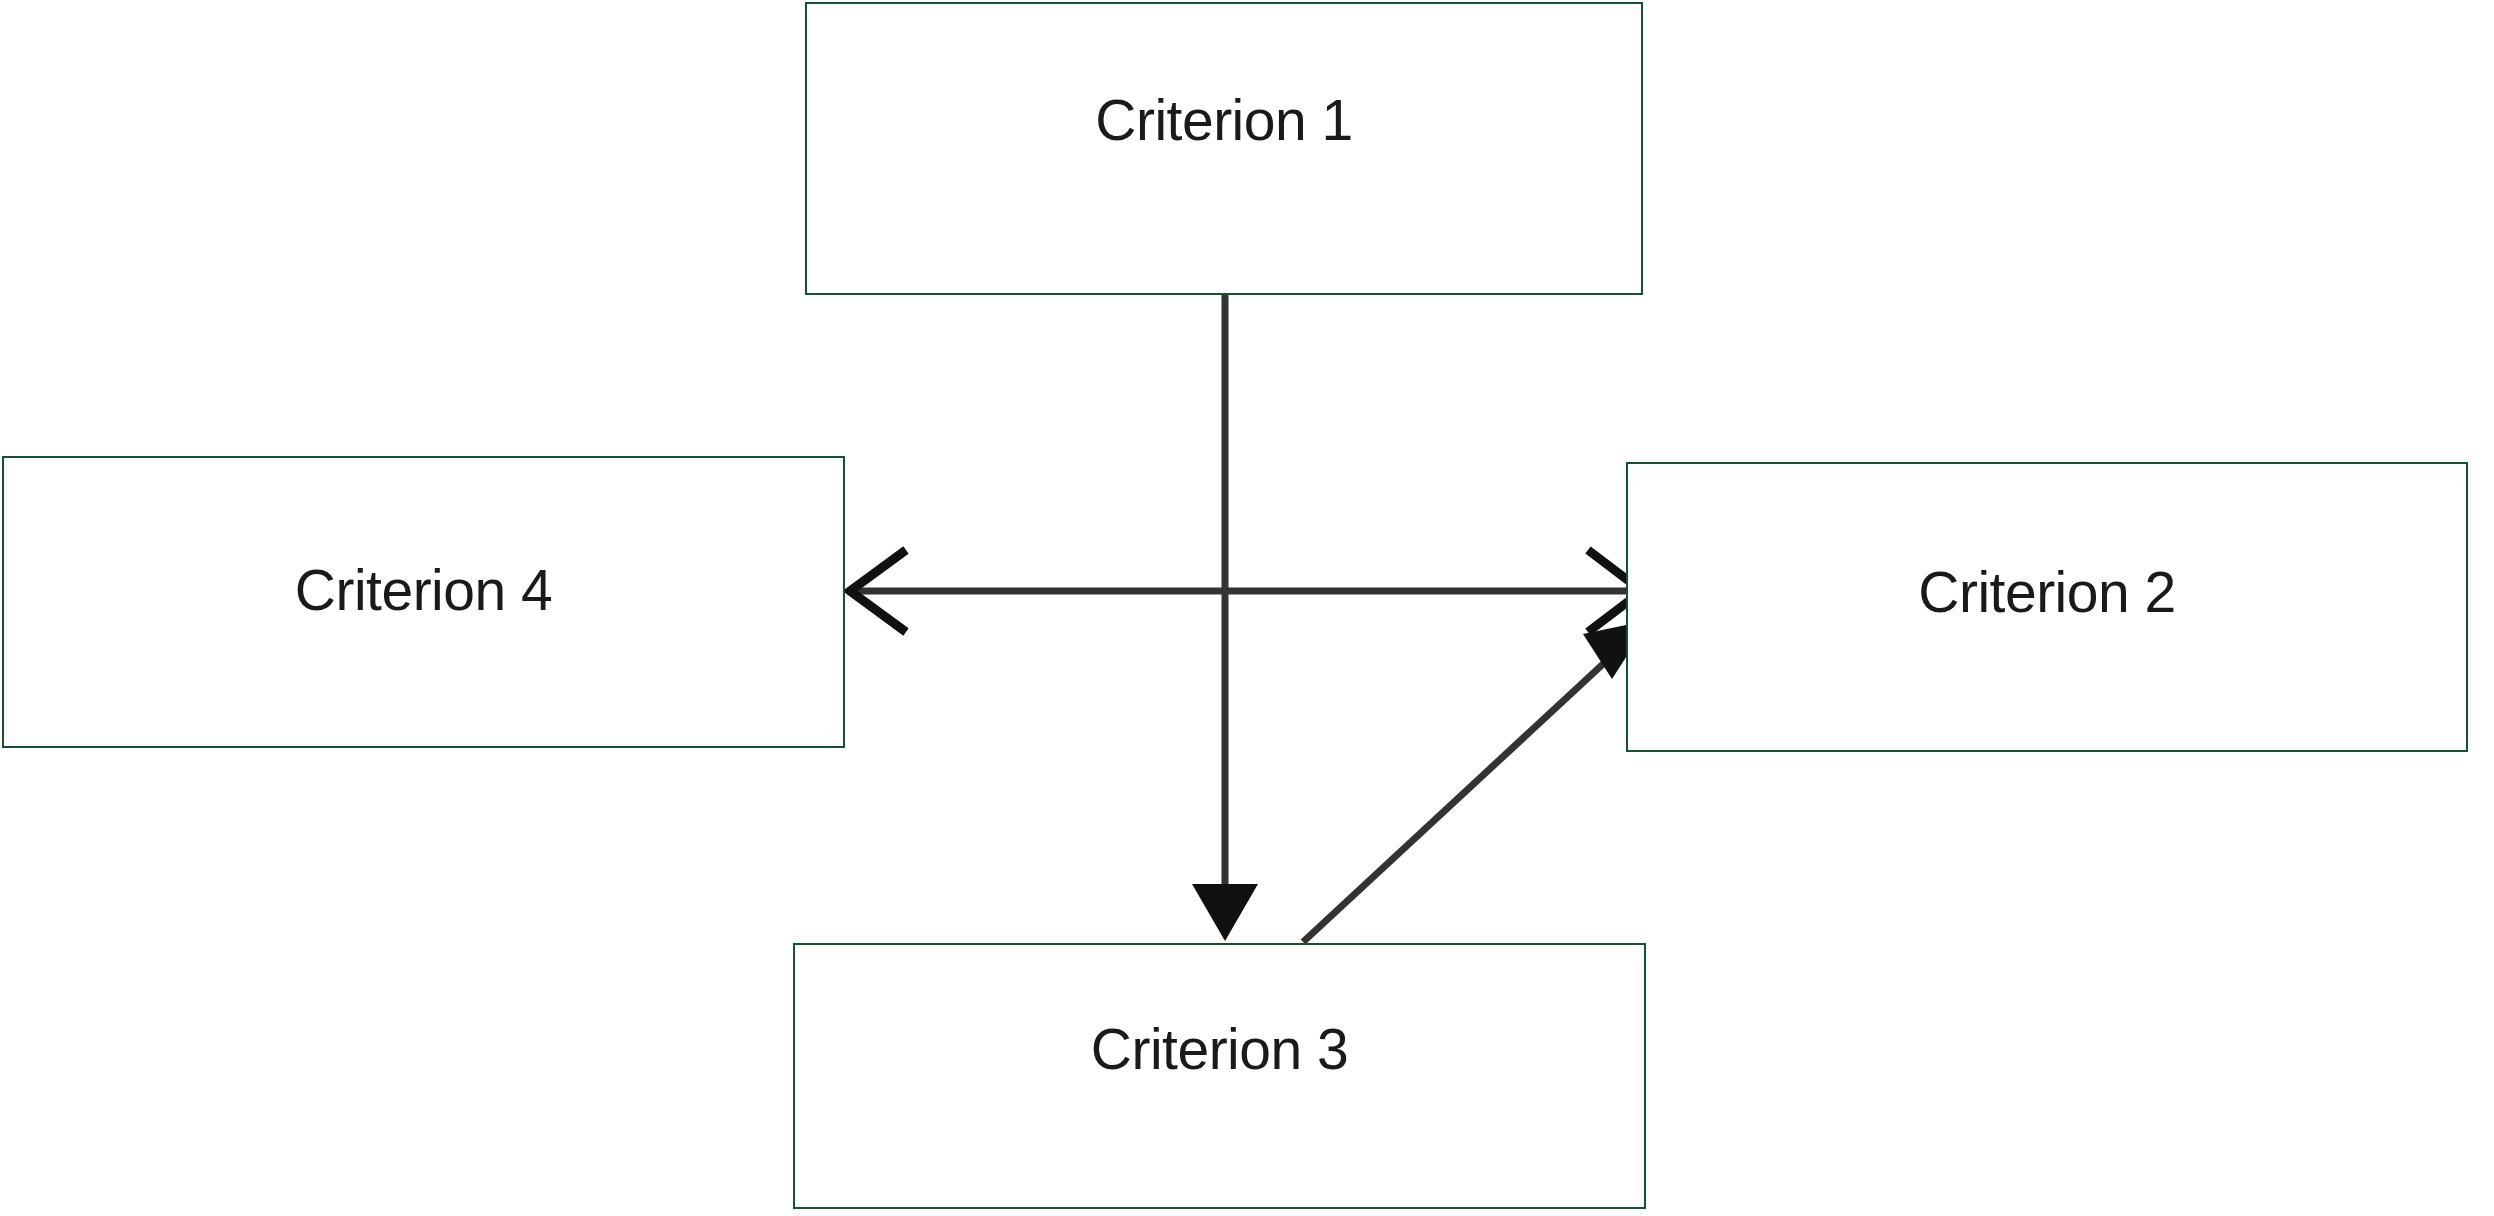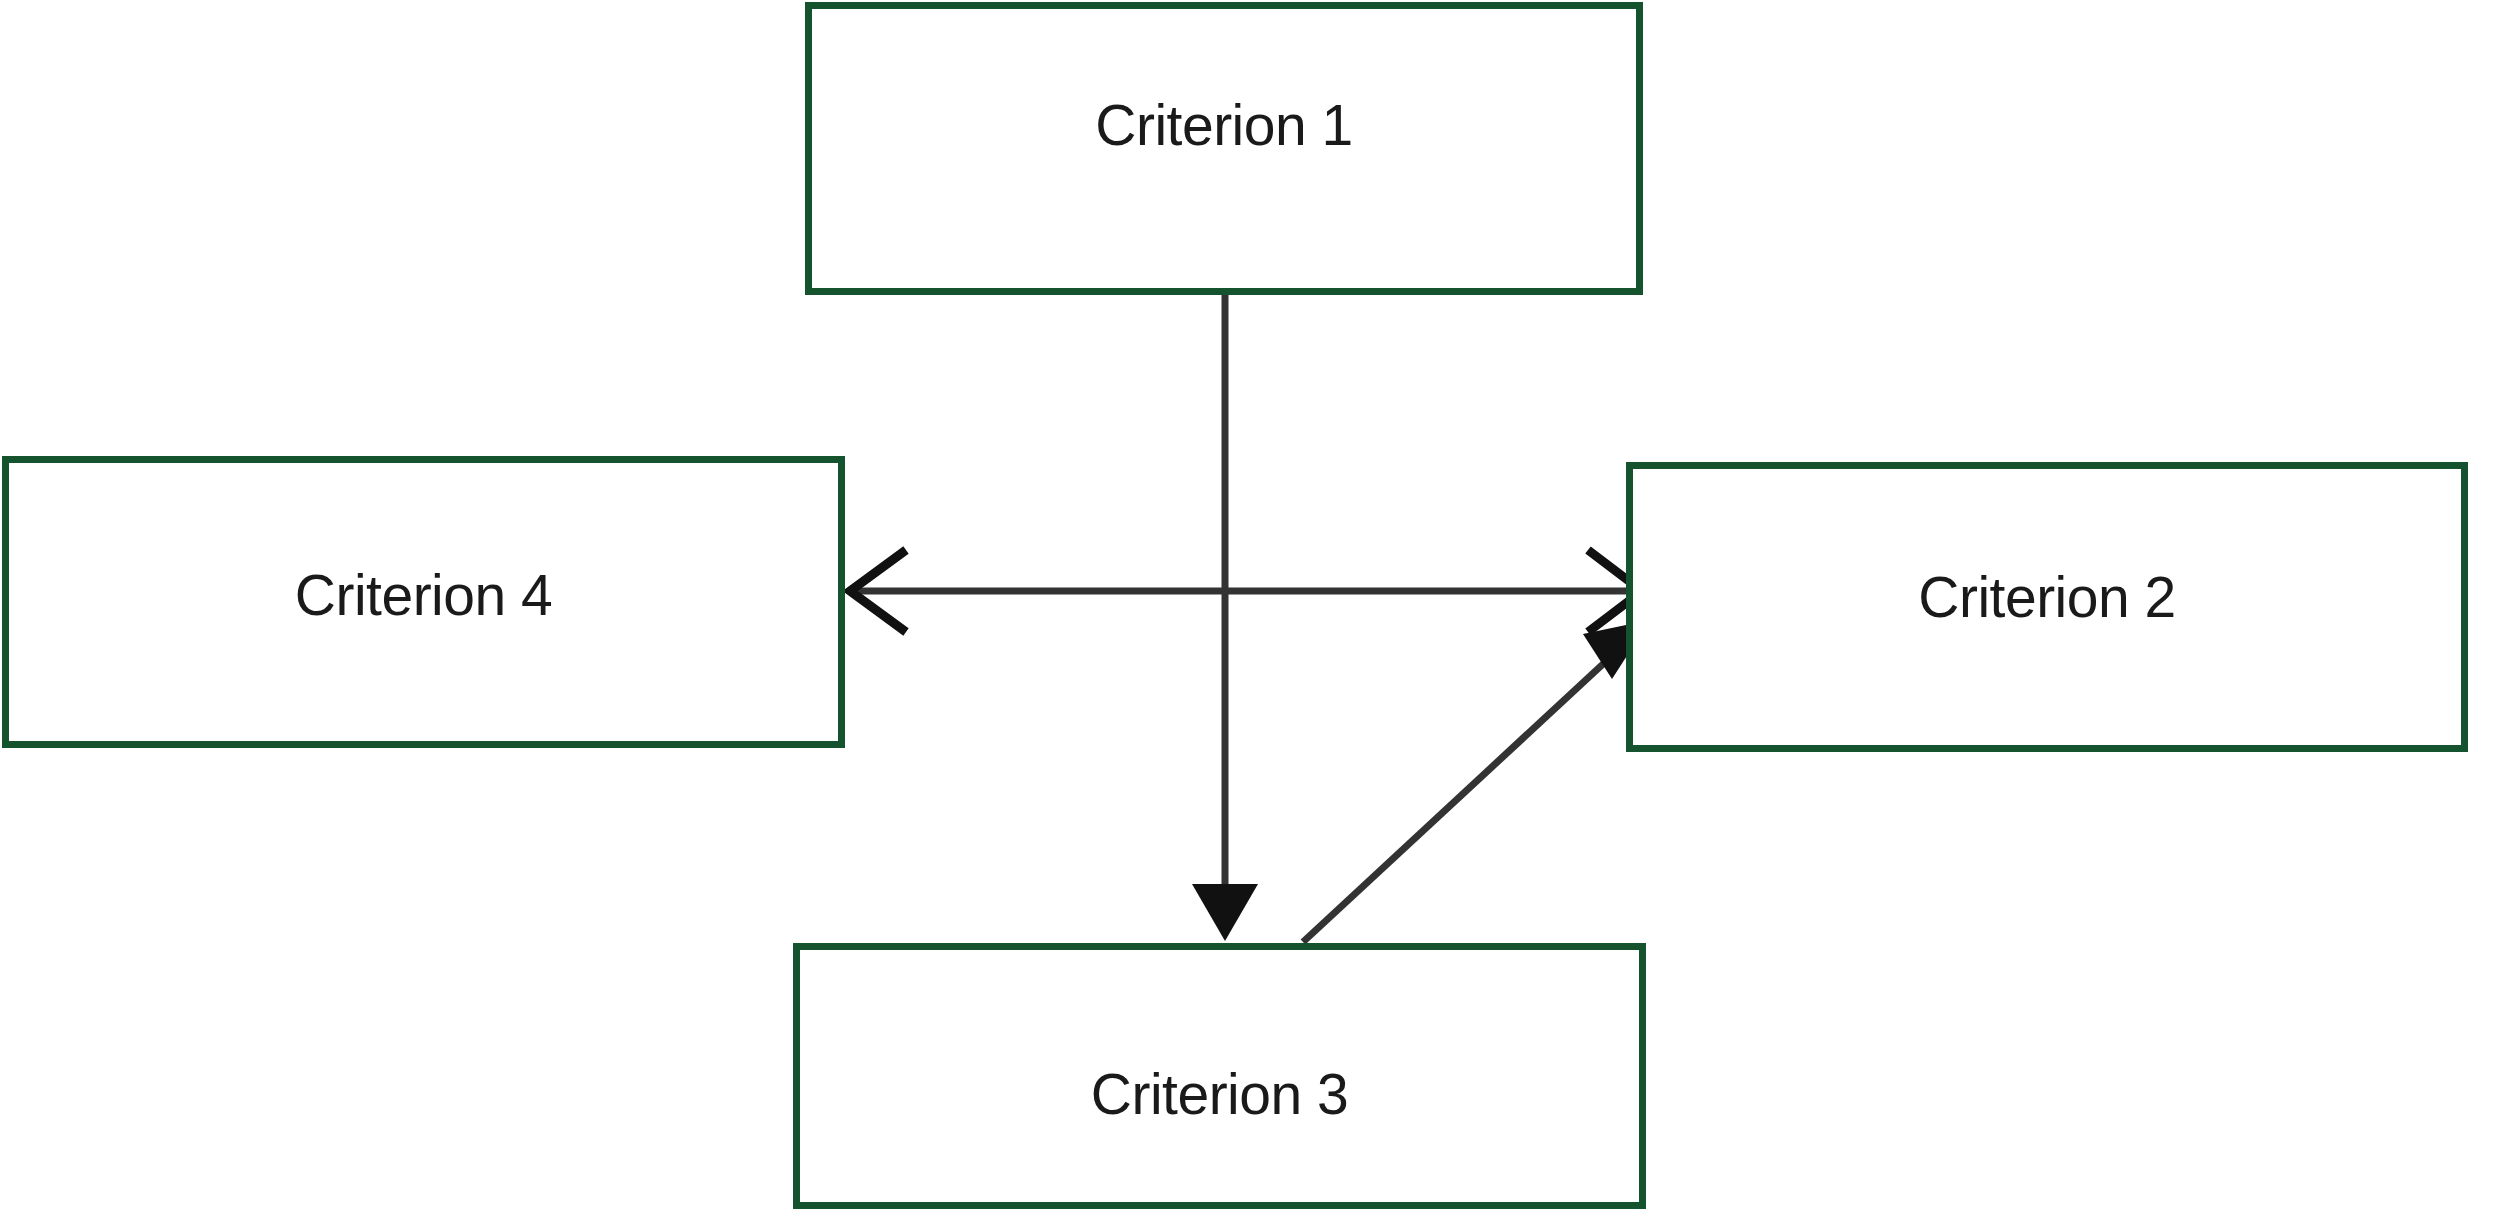--- a/index.html
+++ b/index.html
@@ -14,21 +14,21 @@
     position: relative;
     width: 2494px;
     height: 1216px;
     background: #ffffff;
     overflow: hidden;
   }
   .node {
     position: absolute;
     box-sizing: border-box;
     background: #ffffff;
-    border: 7px solid #14532d;
+    border: 2px solid #14532d;
     display: flex;
     justify-content: center;
     text-align: center;
   }
   .node-label {
     font-family: "Liberation Sans", sans-serif;
     font-size: 57px;
     line-height: 1;
     color: #1a1a1a;
     white-space: nowrap;
@@ -38,21 +38,21 @@
   #node-c1 { left: 805px;  top: 2px;   width: 838px; height: 293px; }
   #node-c1 .node-label { margin-top: 88px; }
 
   #node-c4 { left: 2px;    top: 456px; width: 843px; height: 292px; }
   #node-c4 .node-label { margin-top: 104px; }
 
   #node-c2 { left: 1626px; top: 462px; width: 842px; height: 290px; }
   #node-c2 .node-label { margin-top: 100px; }
 
   #node-c3 { left: 793px;  top: 943px; width: 853px; height: 266px; }
-  #node-c3 .node-label { margin-top: 116px; }
+  #node-c3 .node-label { margin-top: 76px; }
 
   #edges {
     position: absolute;
     left: 0;
     top: 0;
     width: 2494px;
     height: 1216px;
     pointer-events: none;
   }
 </style>

